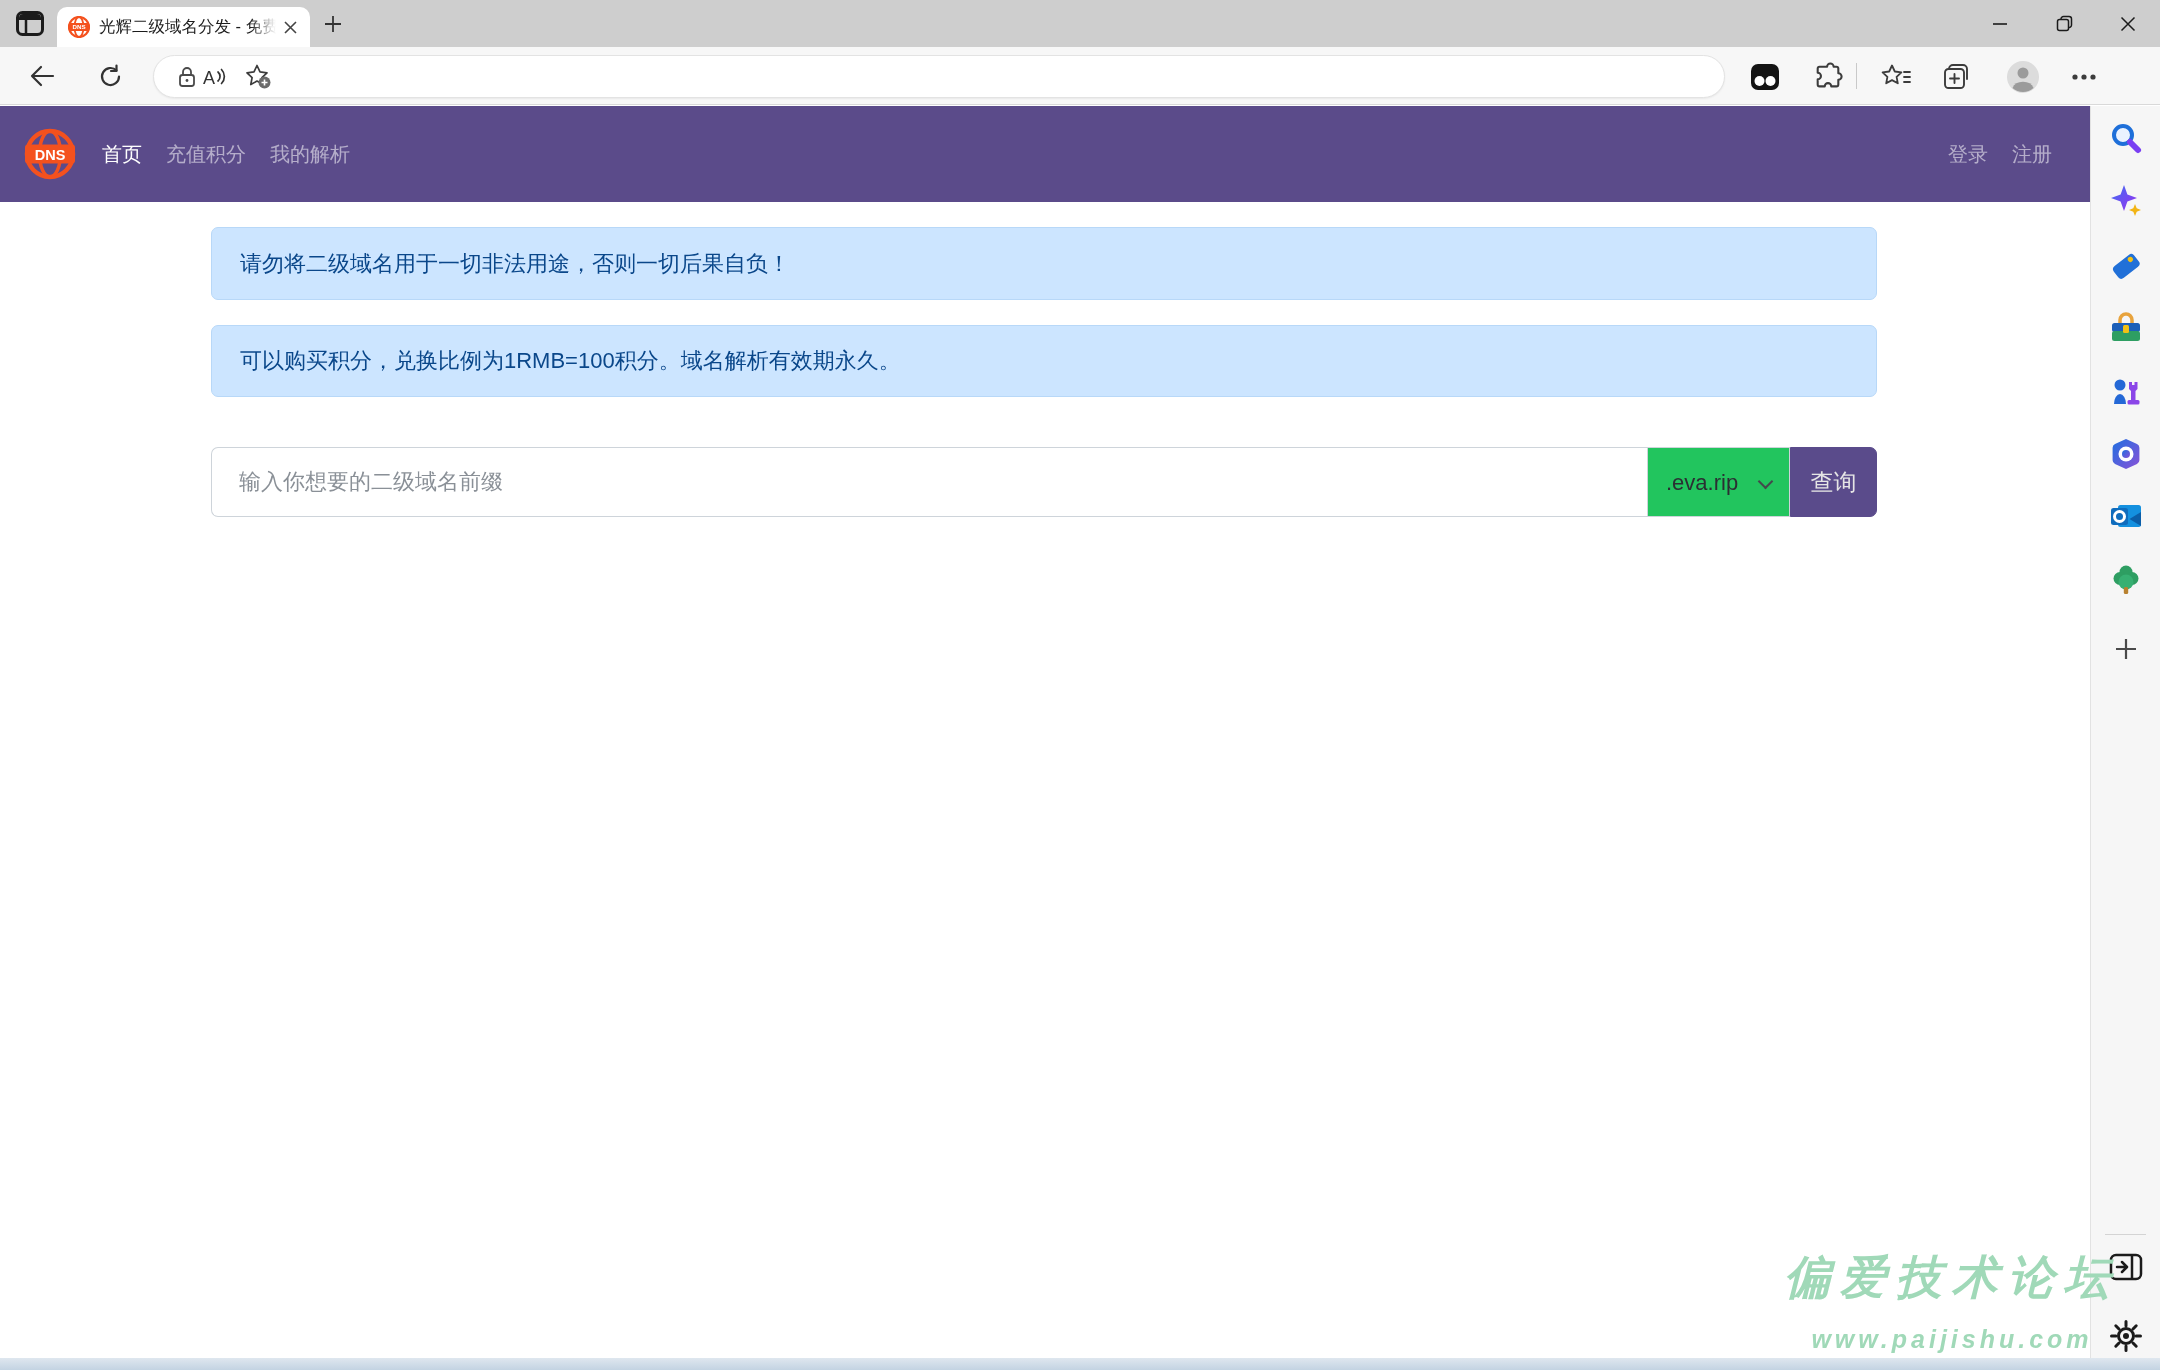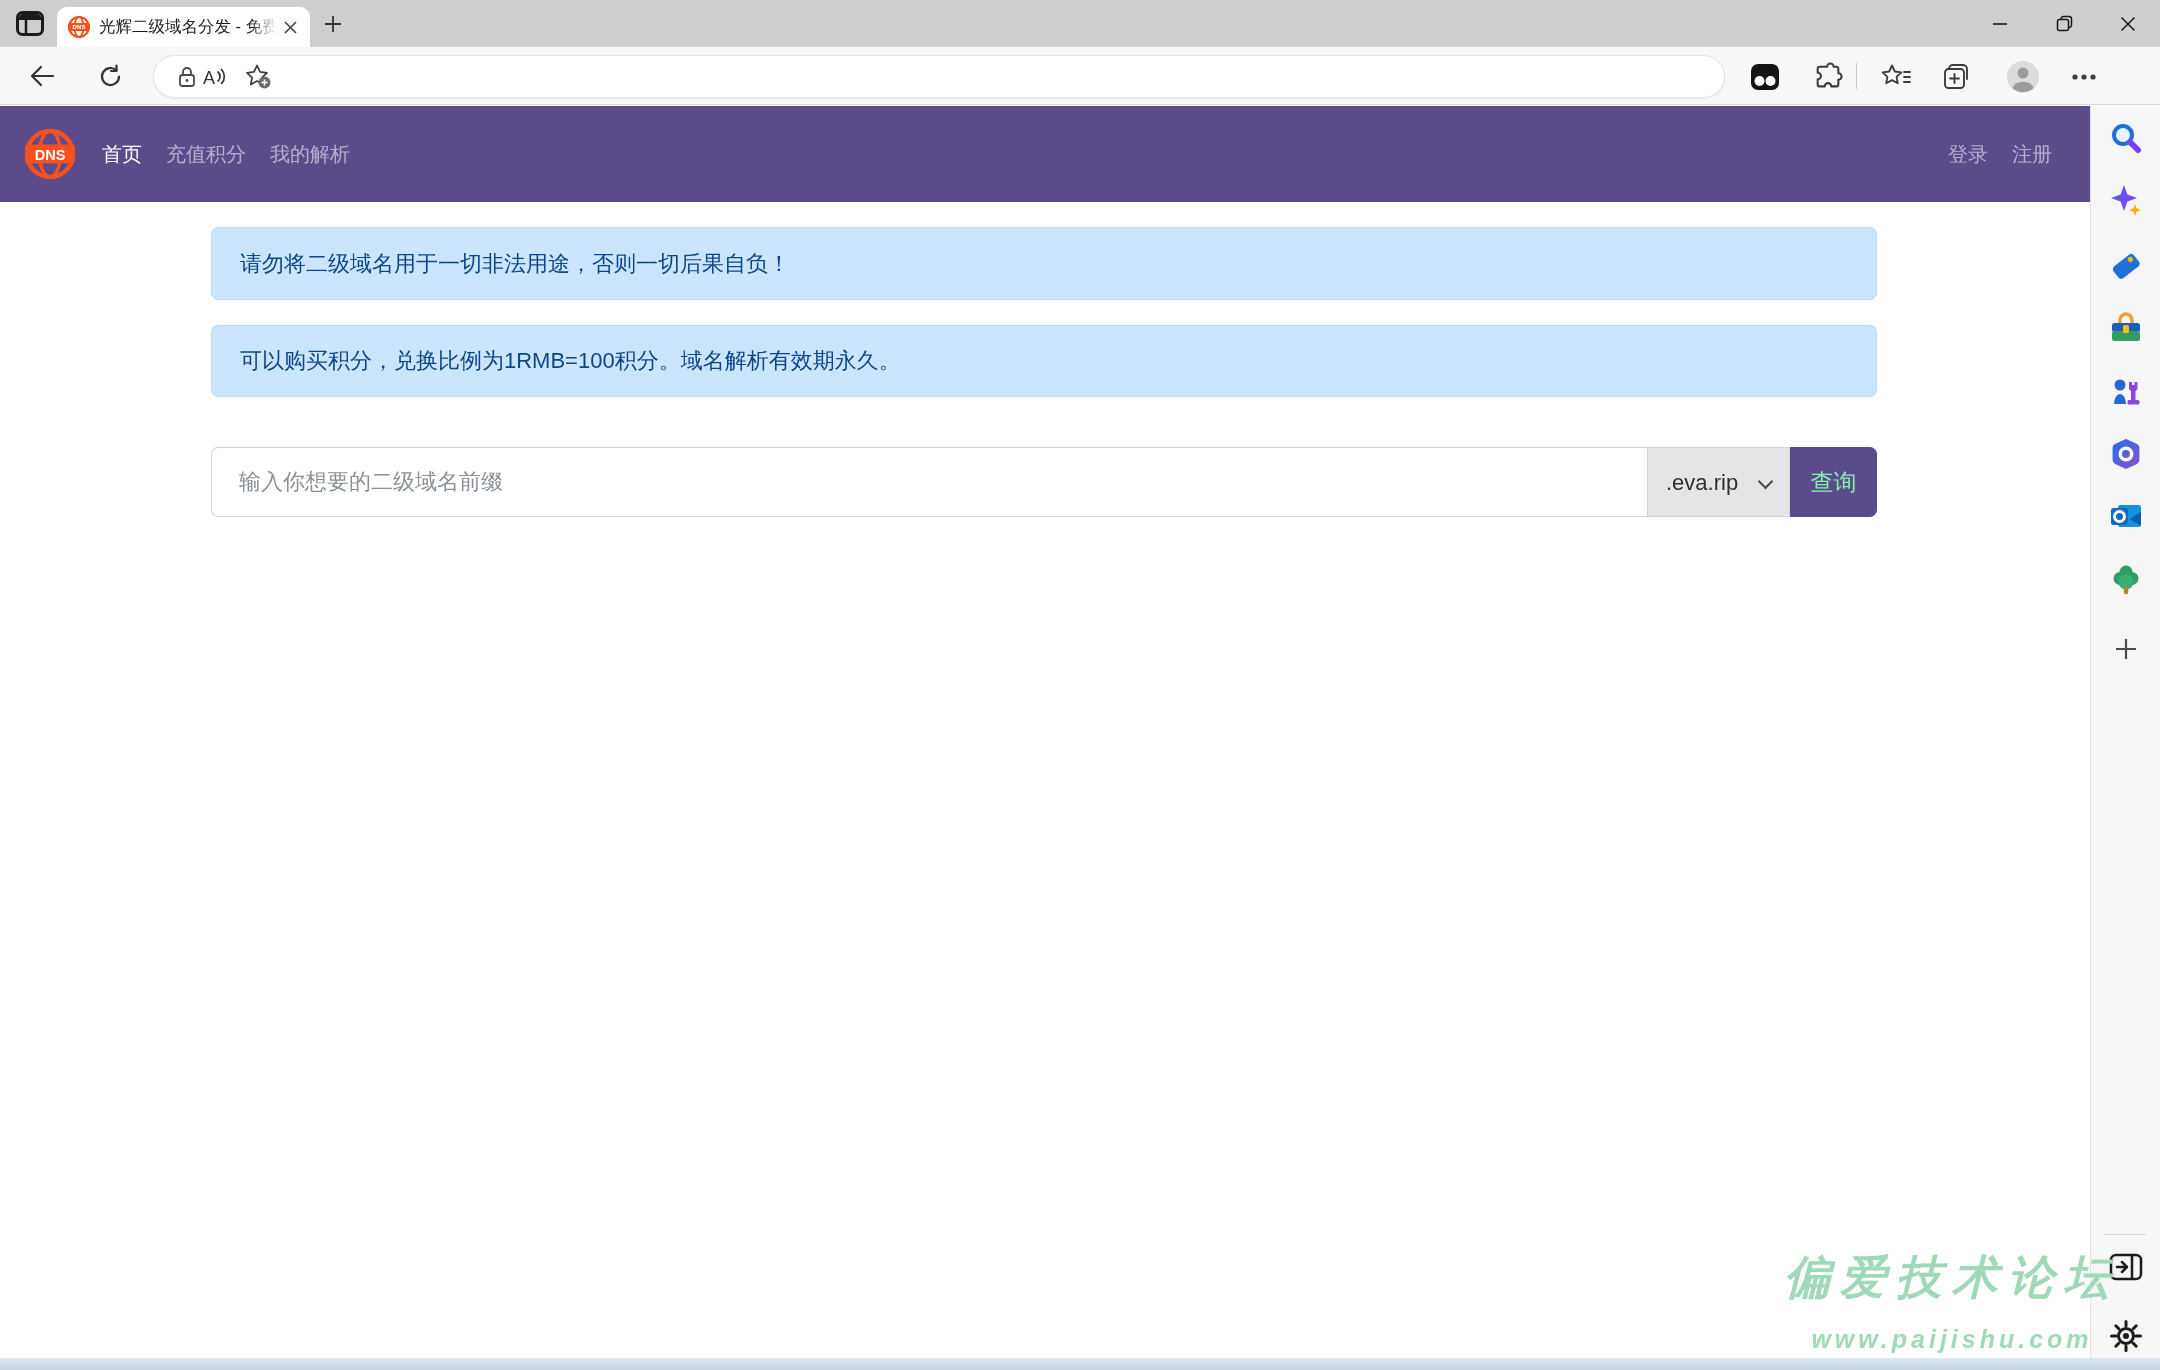--- a/index.html
+++ b/index.html
@@ -57,28 +57,28 @@
   .alert { background:#cce5ff; border:1px solid #b8d8f8; border-radius:7px; color:#0a478a;
     font-size:22px; display:flex; align-items:center; padding:0 28px; }
   .alert-1 { top:121px; height:73px; position:absolute; width:1666px; }
   .alert-2 { top:219px; height:72px; position:absolute; width:1666px; }
 
   .search-row { position:absolute; top:341px; height:70px; width:1666px; display:flex; }
   .search-input { width:1436px; height:70px; border:1px solid #ced4da; border-right:none;
     border-radius:7px 0 0 7px; font-size:22px; padding:0 27px; color:#212529; outline:none;
     font-family:inherit; }
   .search-input::placeholder { color:#8a9097; }
-  .select-wrap { position:relative; width:143px; height:70px; border:1px solid #ced4da; background:#e5e5e5; }
+  .select-wrap { position:relative; width:143px; height:70px; border:1px solid #ced4da; background:#22c55e; }
   .tld-select { width:100%; height:100%; border:none; background:transparent; font-size:22px;
     color:#2b2f33; padding:0 40px 0 18px; appearance:none; -webkit-appearance:none; outline:none;
     font-family:inherit; cursor:pointer; }
   .select-wrap .chev { position:absolute; right:18px; top:28px; width:11px; height:11px;
     border-right:2.5px solid #44484c; border-bottom:2.5px solid #44484c; transform:rotate(45deg);
     pointer-events:none; }
-  .query-btn { width:87px; height:70px; background:#5a4b8b; color:#86efac; border:1px solid #5a4b8b;
+  .query-btn { width:87px; height:70px; background:#5a4b8b; color:#e5e5e5; border:1px solid #5a4b8b;
     border-radius:0 7px 7px 0; font-size:23px; cursor:pointer; font-family:inherit; }
 
   
   .edge-sidebar { position:absolute; top:106px; right:0; width:70px; height:1252px;
     background:#f6f6f6; border-left:1px solid #e2e2e2; }
   .sb-ico { position:absolute; left:17px; width:36px; height:36px; display:flex; align-items:center;
     justify-content:center; cursor:pointer; }
   .sb-divider { position:absolute; left:14px; right:14px; top:1128px; height:1px; background:#d4d4d4; }
 
   

